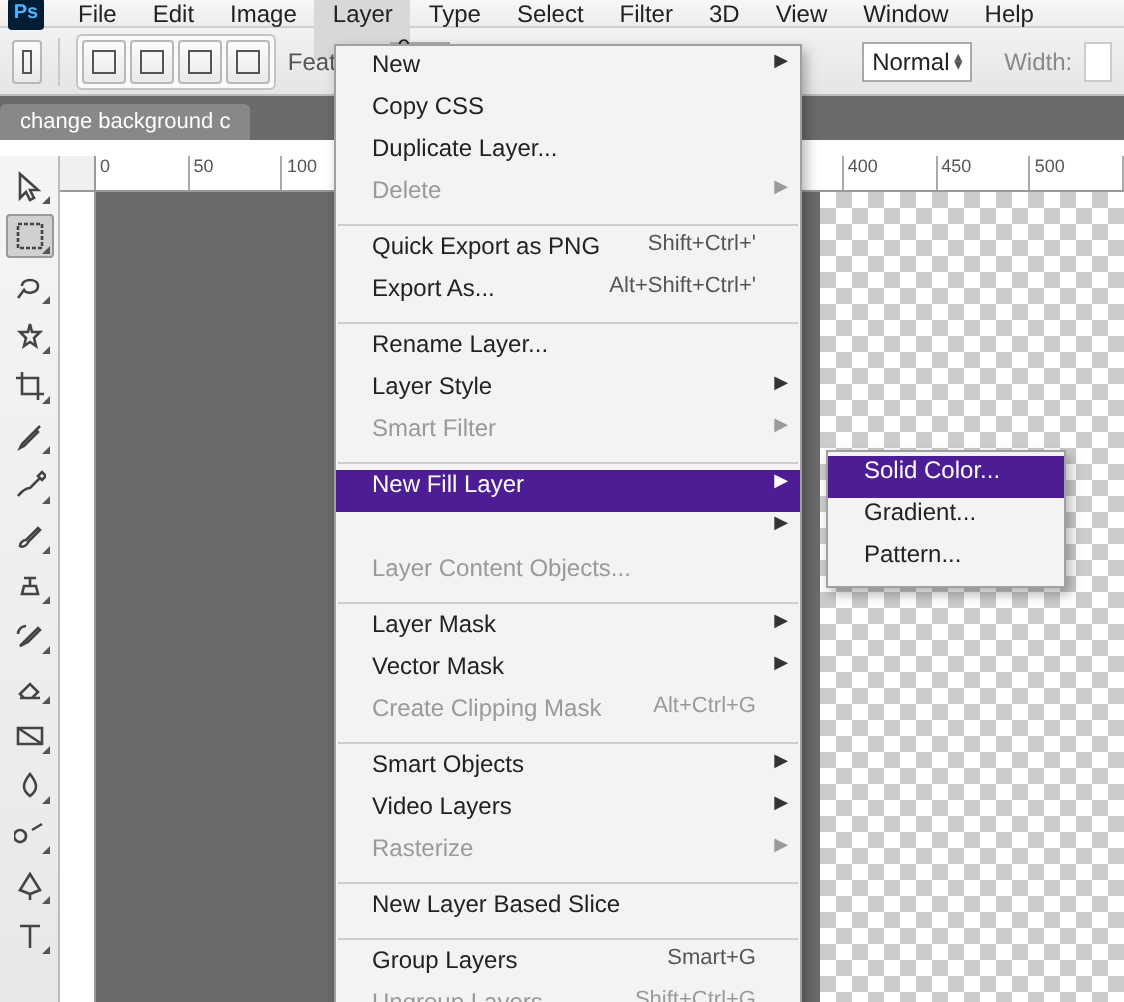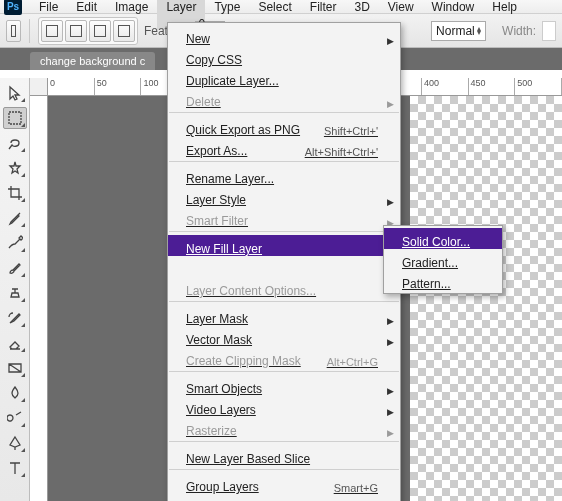--- a/index.html
+++ b/index.html
@@ -19,21 +19,21 @@
   .optgroup { display:flex; gap:2px; padding:2px; border:1px solid #c5c5c5; border-radius:3px; background:#fafafa;}
   .sep { width:1px; height:24px; background:#c9c9c9; margin:0 2px;}
   .feather-lbl{color:#555;}
   .feather-box{width:42px;height:20px;border:1px solid #aaa;background:#fff;padding:0 3px;display:flex;align-items:center;}
   .blend-sel{width:78px;height:20px;border:1px solid #aaa;background:#fff;display:flex;align-items:center;justify-content:space-between;padding:0 4px;}
   .dd-arrows{font-size:8px;line-height:4px;color:#555;display:flex;flex-direction:column;}
   .width-lbl{margin-left:10px;color:#888;}
   .width-box{width:20px;height:20px;border:1px solid #ccc;background:#fff;}
 
   
-  .doctabbar { height:22px; background:#6b6b6b; display:flex; align-items:flex-end; padding-left:30px;}
+  .doctabbar { height:22px; background:#6b6b6b; display:flex; align-items:flex-end; }
   .doctab { background:#888; color:#fff; padding:3px 10px; border-top-left-radius:3px;border-top-right-radius:3px; font-size:11px;}
 
   
   .tools { position:absolute; left:0; top:78px; width:30px; bottom:0; background:linear-gradient(#f5f5f5,#e8e8e8); border-right:1px solid #bcbcbc; display:flex; flex-direction:column; align-items:center; padding-top:4px; gap:3px;}
   .tool { width:24px; height:22px; display:flex; align-items:center; justify-content:center; border:1px solid transparent; font-size:14px; color:#444; position:relative;}
   .tool.sel { background:#d0d0d0; border:1px solid #999; border-radius:2px;}
   .tool .corner{position:absolute;right:1px;bottom:1px;width:0;height:0;border-left:4px solid transparent;border-bottom:4px solid #555;}
   .tool svg{width:16px;height:16px;stroke:#444;fill:none;stroke-width:1.3;}
 
   
@@ -49,22 +49,22 @@
       linear-gradient(45deg,transparent 75%,#ccc 75%),
       linear-gradient(-45deg,transparent 75%,#ccc 75%);
     background-size:16px 16px;
     background-position:0 0,0 8px,8px -8px,-8px 0;
     background-color:#fff;
   }
 
   
   .menu { position:absolute; background:#f3f3f3; border:1px solid #a0a0a0; box-shadow:2px 3px 6px rgba(0,0,0,.3); padding:2px 0;}
   .menu.layer { left:167px; top:22px; width:234px; }
-  .menu.sub { left:383px; top:225px; width:120px; }
-  .mrow { display:flex; align-items:flex-end; height:21px; padding:0 22px 0 18px; white-space:nowrap; position:relative;text-decoration:underline;}
+  .menu.sub { left:413px; top:225px; width:120px; }
+  .mrow { display:flex; align-items:flex-start; height:21px; padding:0 22px 0 18px; white-space:nowrap; position:relative;}
   .mrow.hl { background:#4c1d95; color:#fff;}
   .mrow.hl *{color:#fff;}
   .mrow.dis span{ color:#9a9a9a;}
   .mrow .shortcut{ margin-left:auto; color:#555; font-size:11px;}
   .mrow .arr{ position:absolute; right:6px; font-size:9px; color:#333;}
   .mrow.hl .arr{color:#fff;}
   .msep{ height:1px; margin:3px 1px; background:#cfcfcf;}
 
 </style>
 </head>
@@ -268,21 +268,21 @@
     </div>
     <div class="msep"></div>
     <div class="mrow hl">
       <span>New Fill Layer</span>
       <span class="arr">▶</span>
     </div>
     <div class="mrow">
       <span class="arr">▶</span>
     </div>
     <div class="mrow dis">
-      <span>Layer Content Options...</span>
+      <span>Layer Content Objects...</span>
     </div>
     <div class="msep"></div>
     <div class="mrow">
       <span>Layer Mask</span>
       <span class="arr">▶</span>
     </div>
     <div class="mrow">
       <span>Vector Mask</span>
       <span class="arr">▶</span>
     </div>

